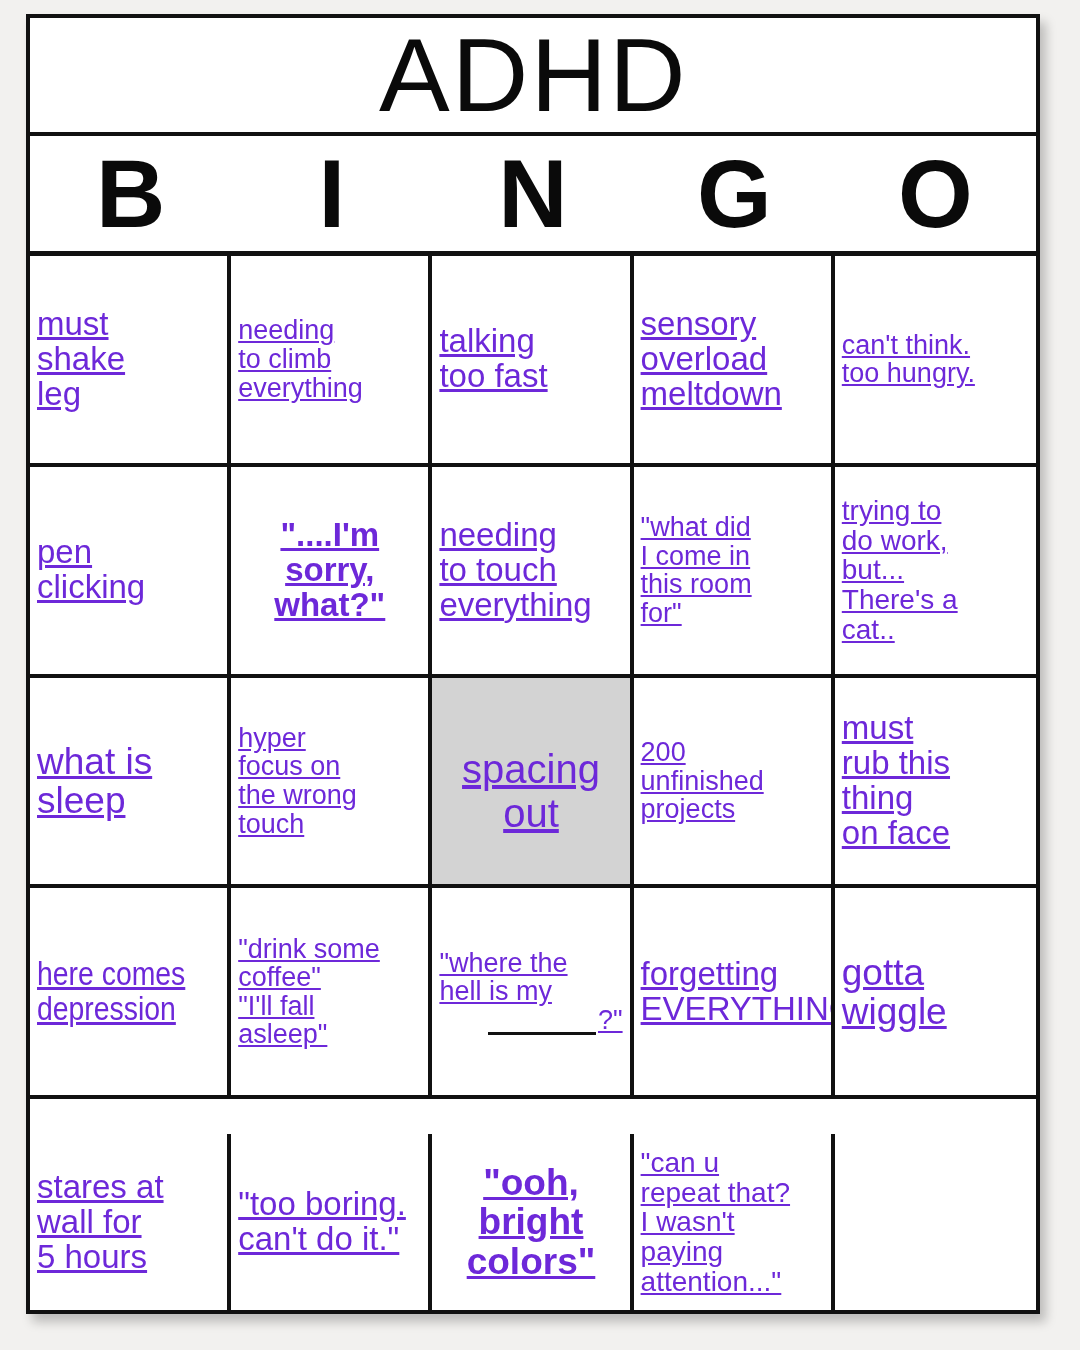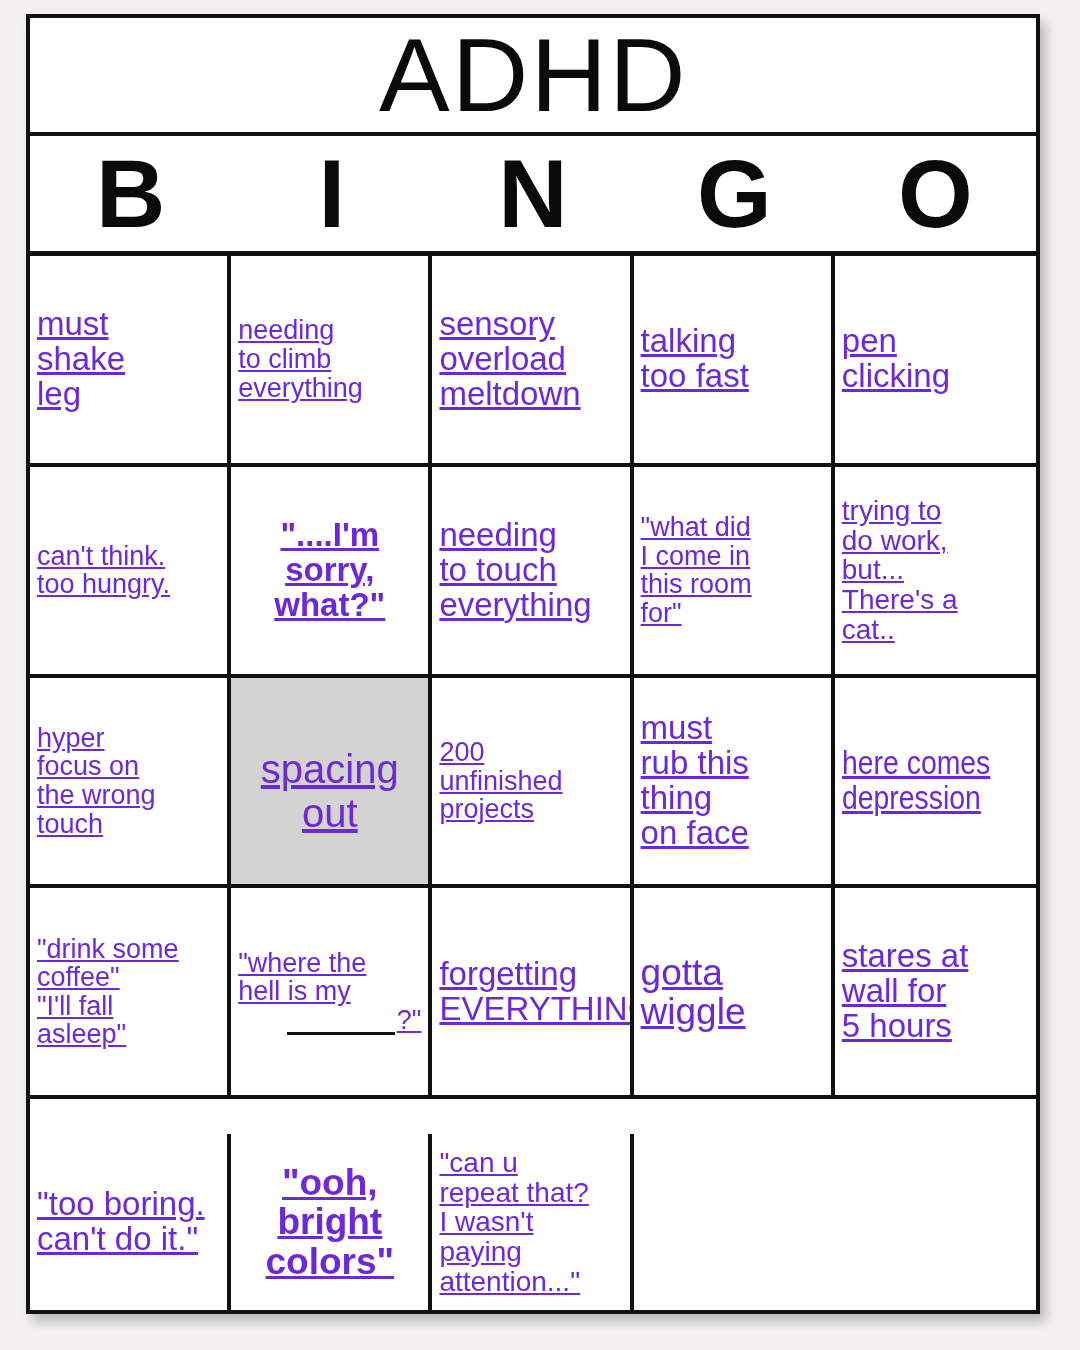--- a/index.html
+++ b/index.html
@@ -140,36 +140,36 @@
         <div class="txt s-lg">must
 shake
 leg</div>
       </div>
       <div class="cell">
         <div class="txt s-md">needing
 to climb
 everything</div>
       </div>
       <div class="cell">
+        <div class="txt s-lg">talking
+too fast</div>
+      </div>
+      <div class="cell">
         <div class="txt s-lg">sensory
 overload
 meltdown</div>
       </div>
       <div class="cell">
-        <div class="txt s-lg">talking
-too fast</div>
-      </div>
+        <div class="txt s-md">can't think.
+too hungry.</div>
+      </div>
+
       <div class="cell">
         <div class="txt s-lg">pen
 clicking</div>
-      </div>
-
-      <div class="cell">
-        <div class="txt s-md">can't think.
-too hungry.</div>
       </div>
       <div class="cell">
         <div class="txt s-lg b center">"....I'm
 sorry,
 what?"</div>
       </div>
       <div class="cell">
         <div class="txt s-lg">needing
 to touch
 everything</div>
@@ -182,20 +182,24 @@
       </div>
       <div class="cell">
         <div class="txt s-sm">trying to
 do work,
 but...
 There's a
 cat..</div>
       </div>
 
       <div class="cell">
+        <div class="txt s-xl">what is
+sleep</div>
+      </div>
+      <div class="cell">
         <div class="txt s-md">hyper
 focus on
 the wrong
 touch</div>
       </div>
       <div class="cell marked cell-free">
         <div class="txt">spacing
 out</div>
       </div>
       <div class="cell">

